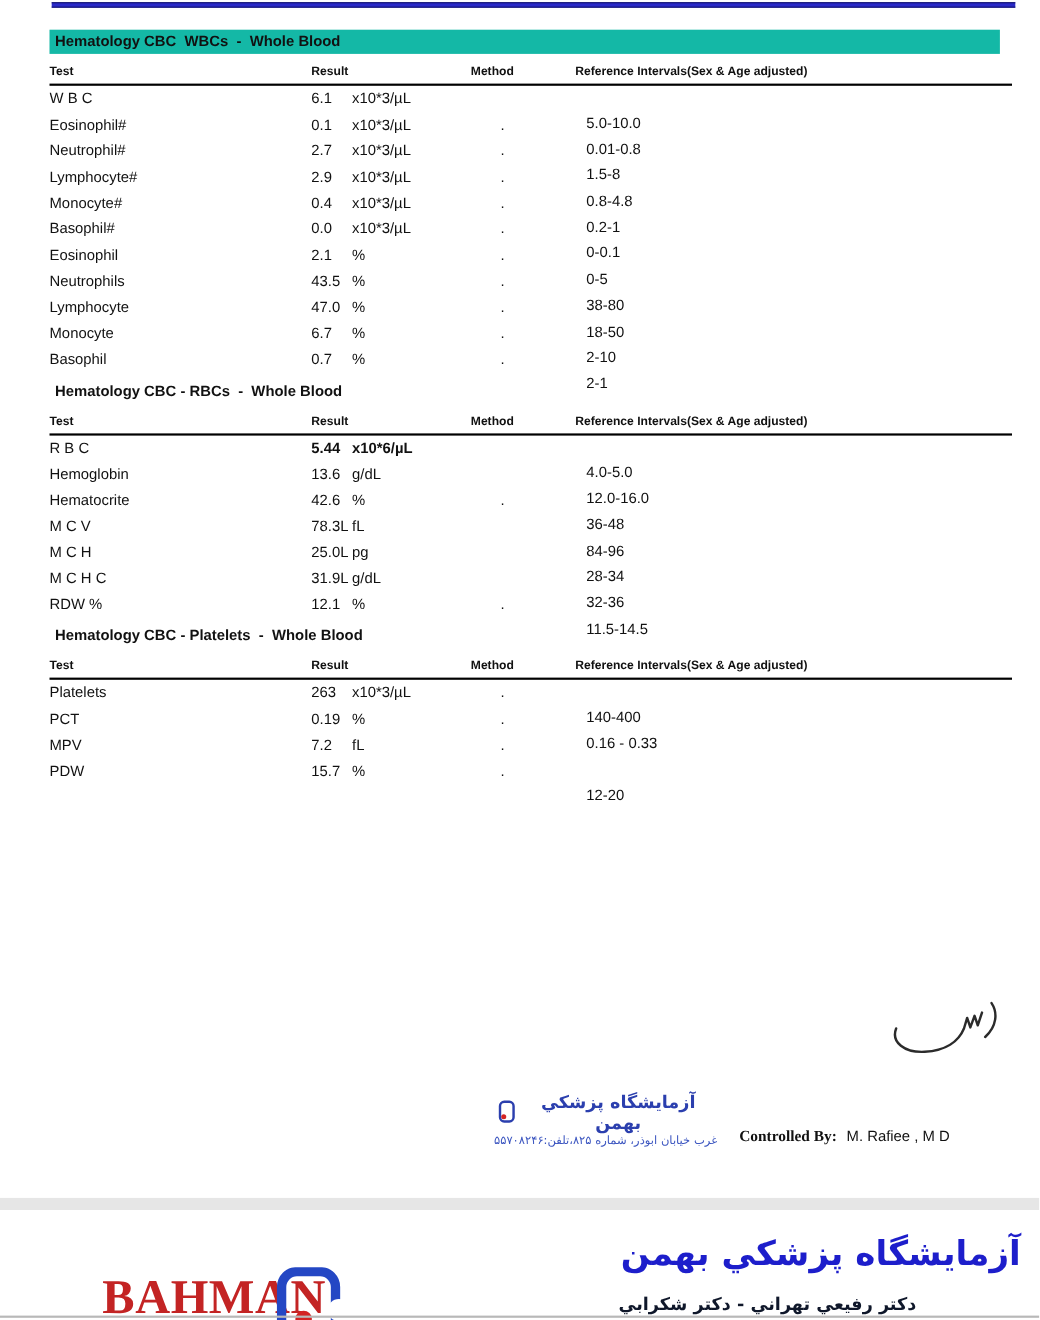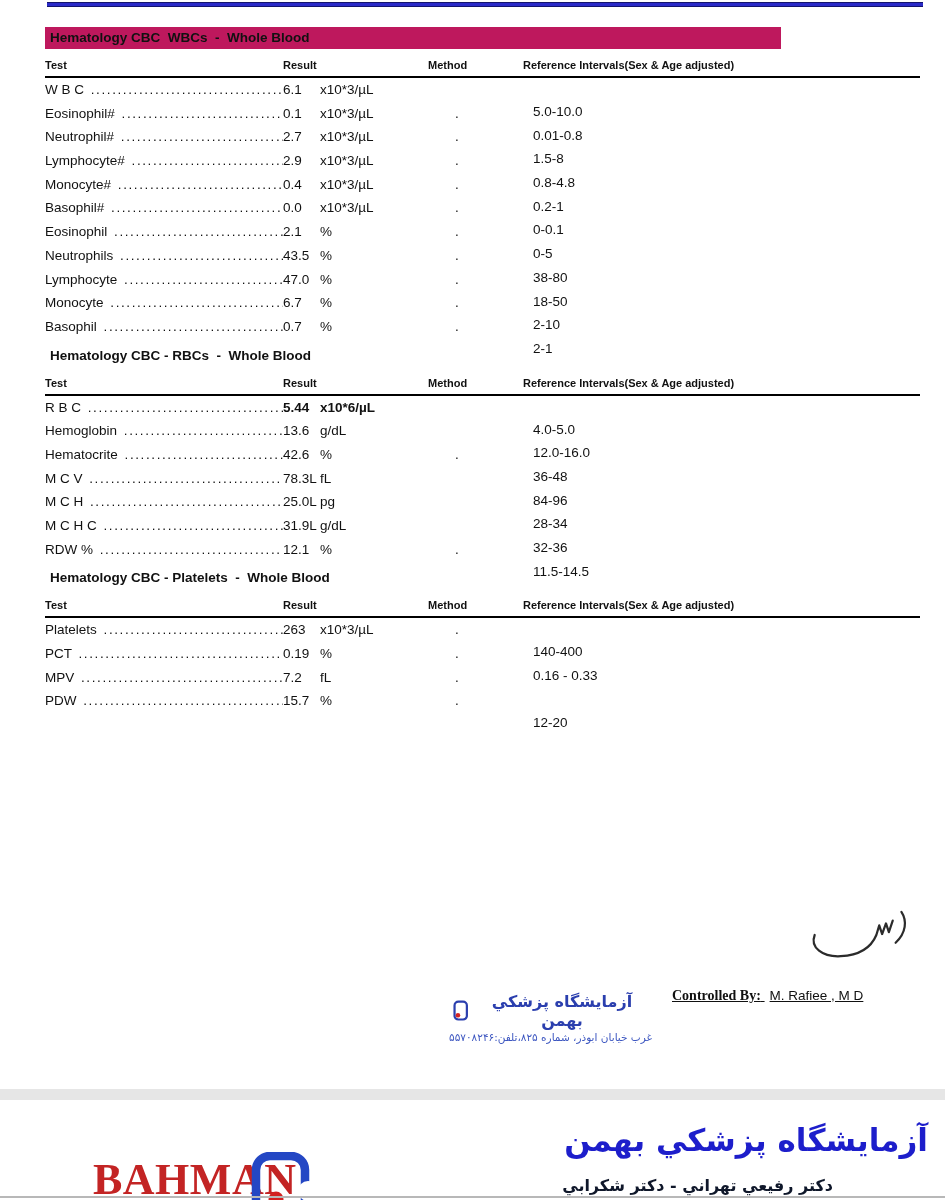--- a/index.html
+++ b/index.html
@@ -11,44 +11,44 @@
   .top-line{
     position:absolute;left:47px;top:2px;width:876px;height:3px;
     background:#2a2ac8;border-top:1.3px solid #14146e;border-bottom:1.3px solid #14146e;
   }
   .report-body{position:absolute;left:45px;top:27px;width:875px;}
   .section{margin-bottom:6px;}
   .section-title{
     font-weight:bold;font-size:13.5px;line-height:22px;height:22px;
     padding-left:5px;white-space:pre;box-sizing:border-box;
   }
-  .section-title.highlight{background:#be185d;width:736px;}
+  .section-title.highlight{background:#14b8a6;width:864px;}
   .lab-table{margin-top:8px;}
   .thead{
     display:flex;font-weight:bold;font-size:11px;line-height:16px;
     padding-bottom:3px;border-bottom:2.6px solid #000;
   }
   .col-test{width:238px;}
   .col-result{width:145px;}
   .col-method{width:95px;}
   .col-ref{flex:1;white-space:pre;}
   .row{display:flex;font-size:13.5px;height:23.7px;line-height:23.7px;}
-  .cell-test{width:238px;display:flex;overflow:hidden;}
+  .cell-test{width:238px;display:flex;overflow:hidden;flex-direction:column;}
   .test-name{white-space:pre;}
   .dots{flex:1;overflow:hidden;white-space:nowrap;letter-spacing:1.6px;margin-left:3px;}
   .cell-result{width:145px;display:flex;}
   .rval{min-width:34px;white-space:pre;}
   .runit{margin-left:3px;white-space:pre;}
   .row.bold .rval,.row.bold .runit{font-weight:bold;}
   .cell-method{width:105px;padding-left:27px;box-sizing:border-box;}
   .cell-ref{flex:1;white-space:pre;margin-top:22px;}
   
   .signature{position:absolute;left:806px;top:906px;width:106px;height:58px;}
   
-  .controlled-by{position:absolute;left:672px;top:988px;font-size:13.5px;white-space:nowrap;text-decoration:underline;}
+  .controlled-by{position:absolute;left:672px;top:1025px;font-size:13.5px;white-space:nowrap;}
   .controlled-by .label{font-family:"Liberation Serif","DejaVu Serif",serif;font-weight:bold;font-size:14px;}
   .controlled-by .value{margin-left:5px;}
   
   .stamp{position:absolute;left:452px;top:992px;width:200px;direction:rtl;text-align:center;}
   .stamp-line1{display:flex;direction:rtl;align-items:center;justify-content:center;gap:3px;
     font-weight:bold;font-size:16px;color:#2b3fae;font-family:"DejaVu Sans",sans-serif;}
   .stamp-line2{font-size:10.5px;color:#3c56c0;margin-top:1px;direction:rtl;
     font-family:"DejaVu Sans",sans-serif;white-space:nowrap;}
   .stamp-icon{flex:0 0 auto;}
   

